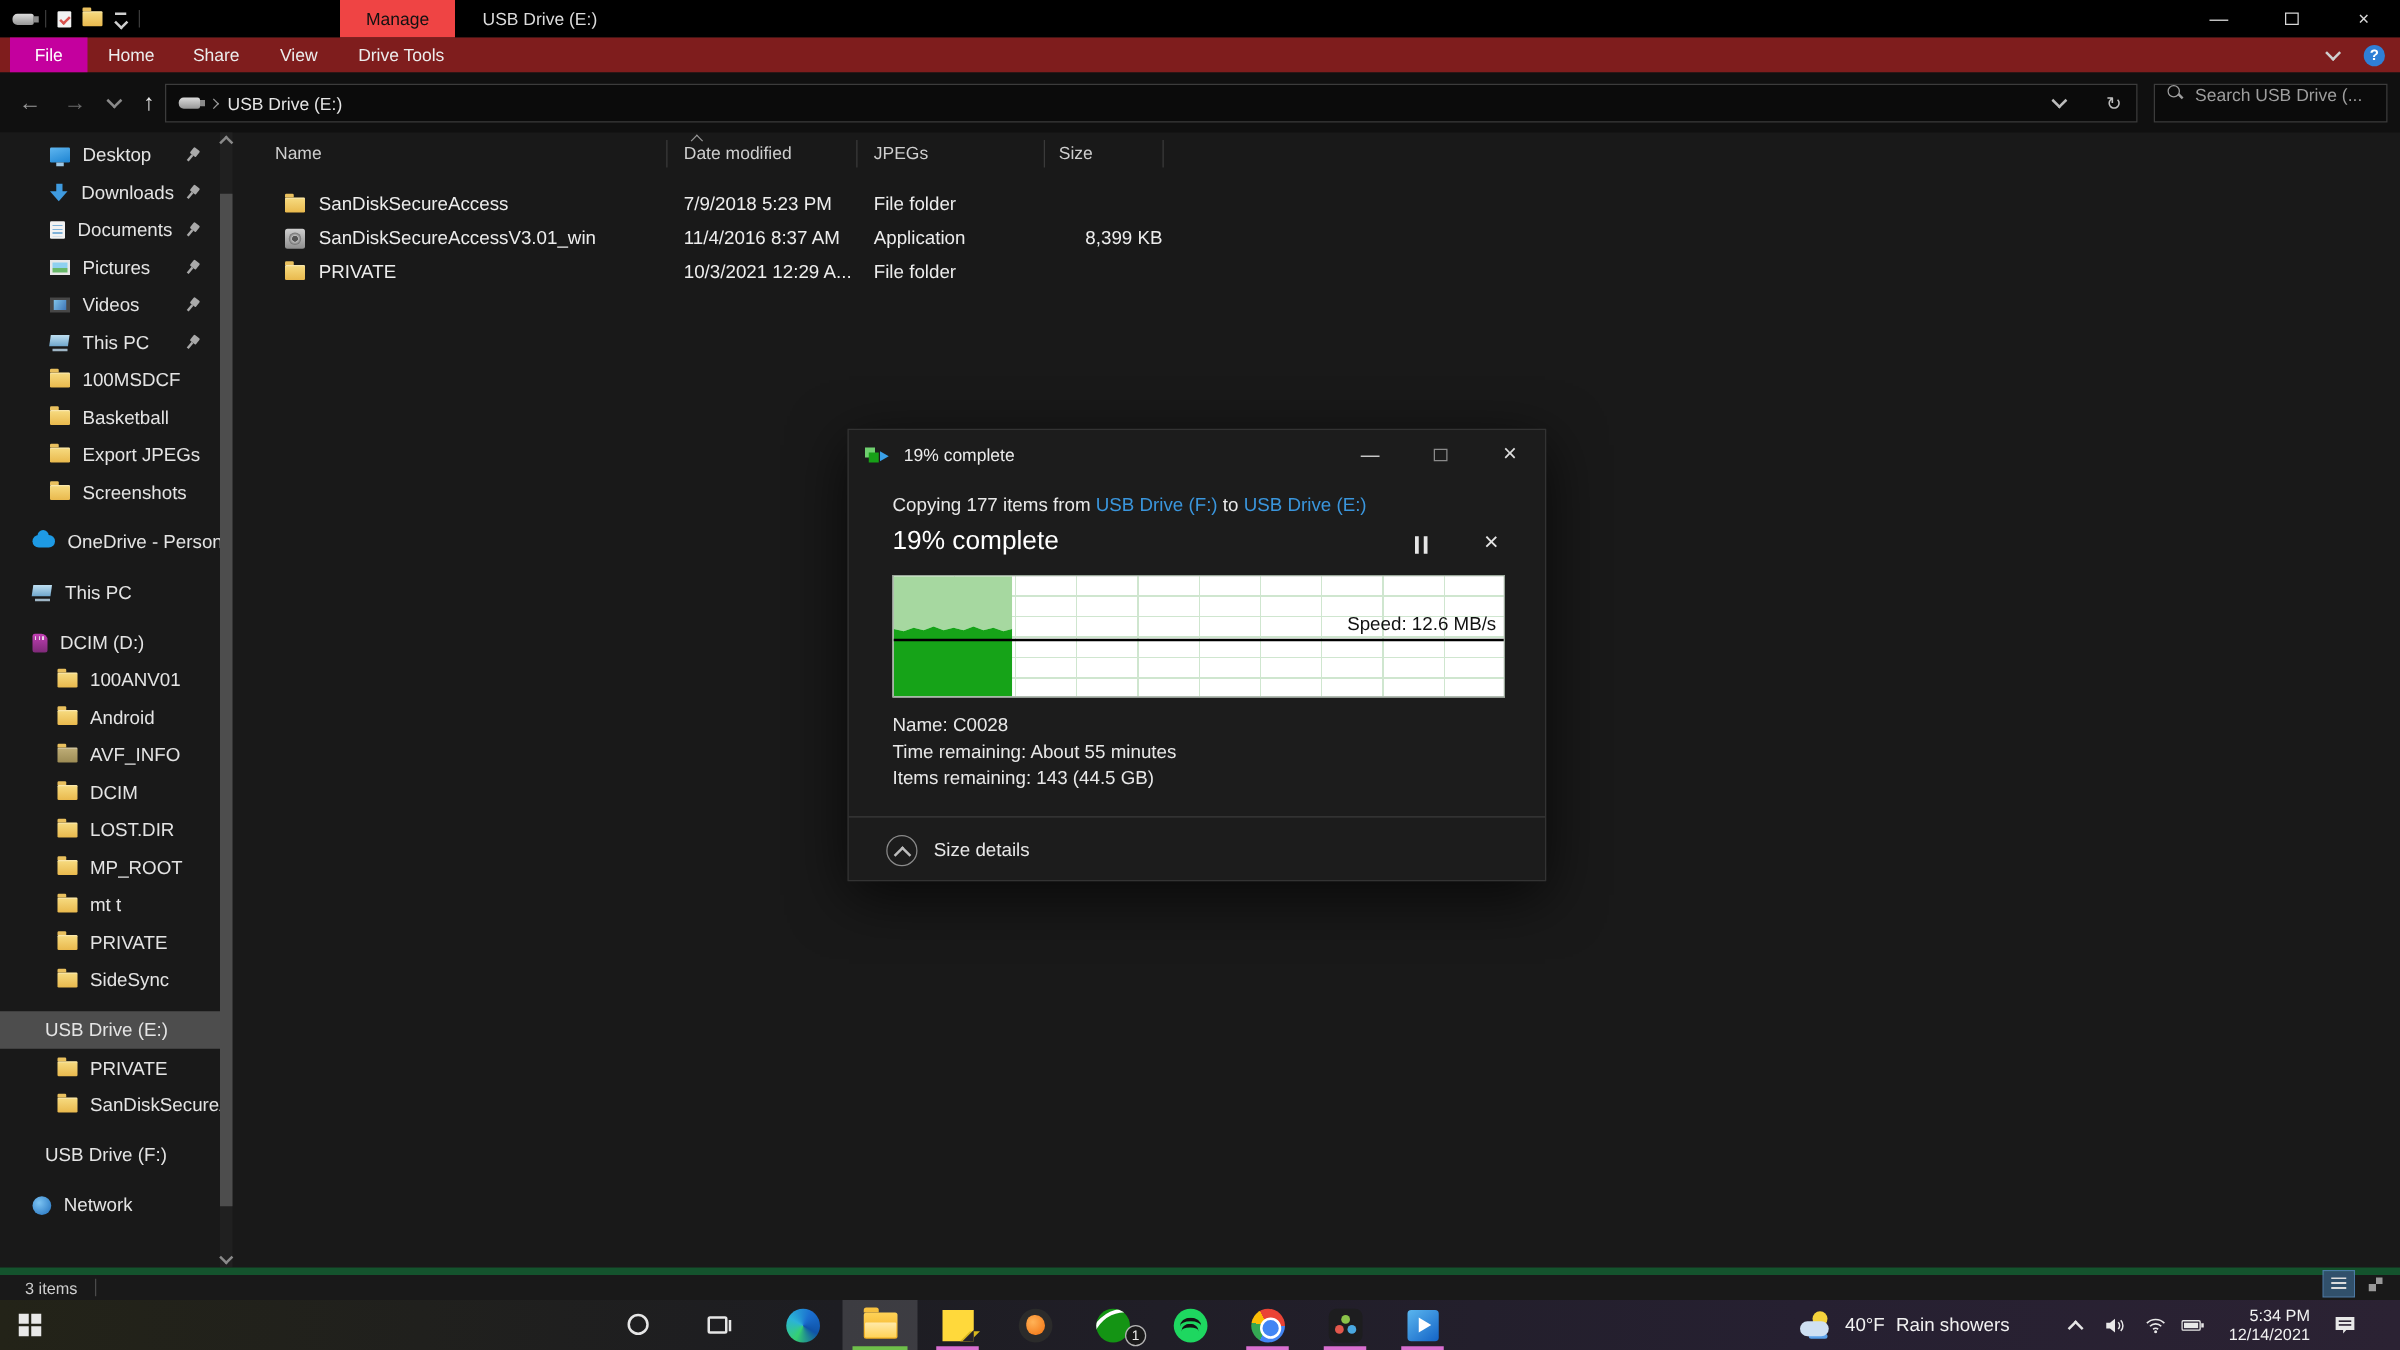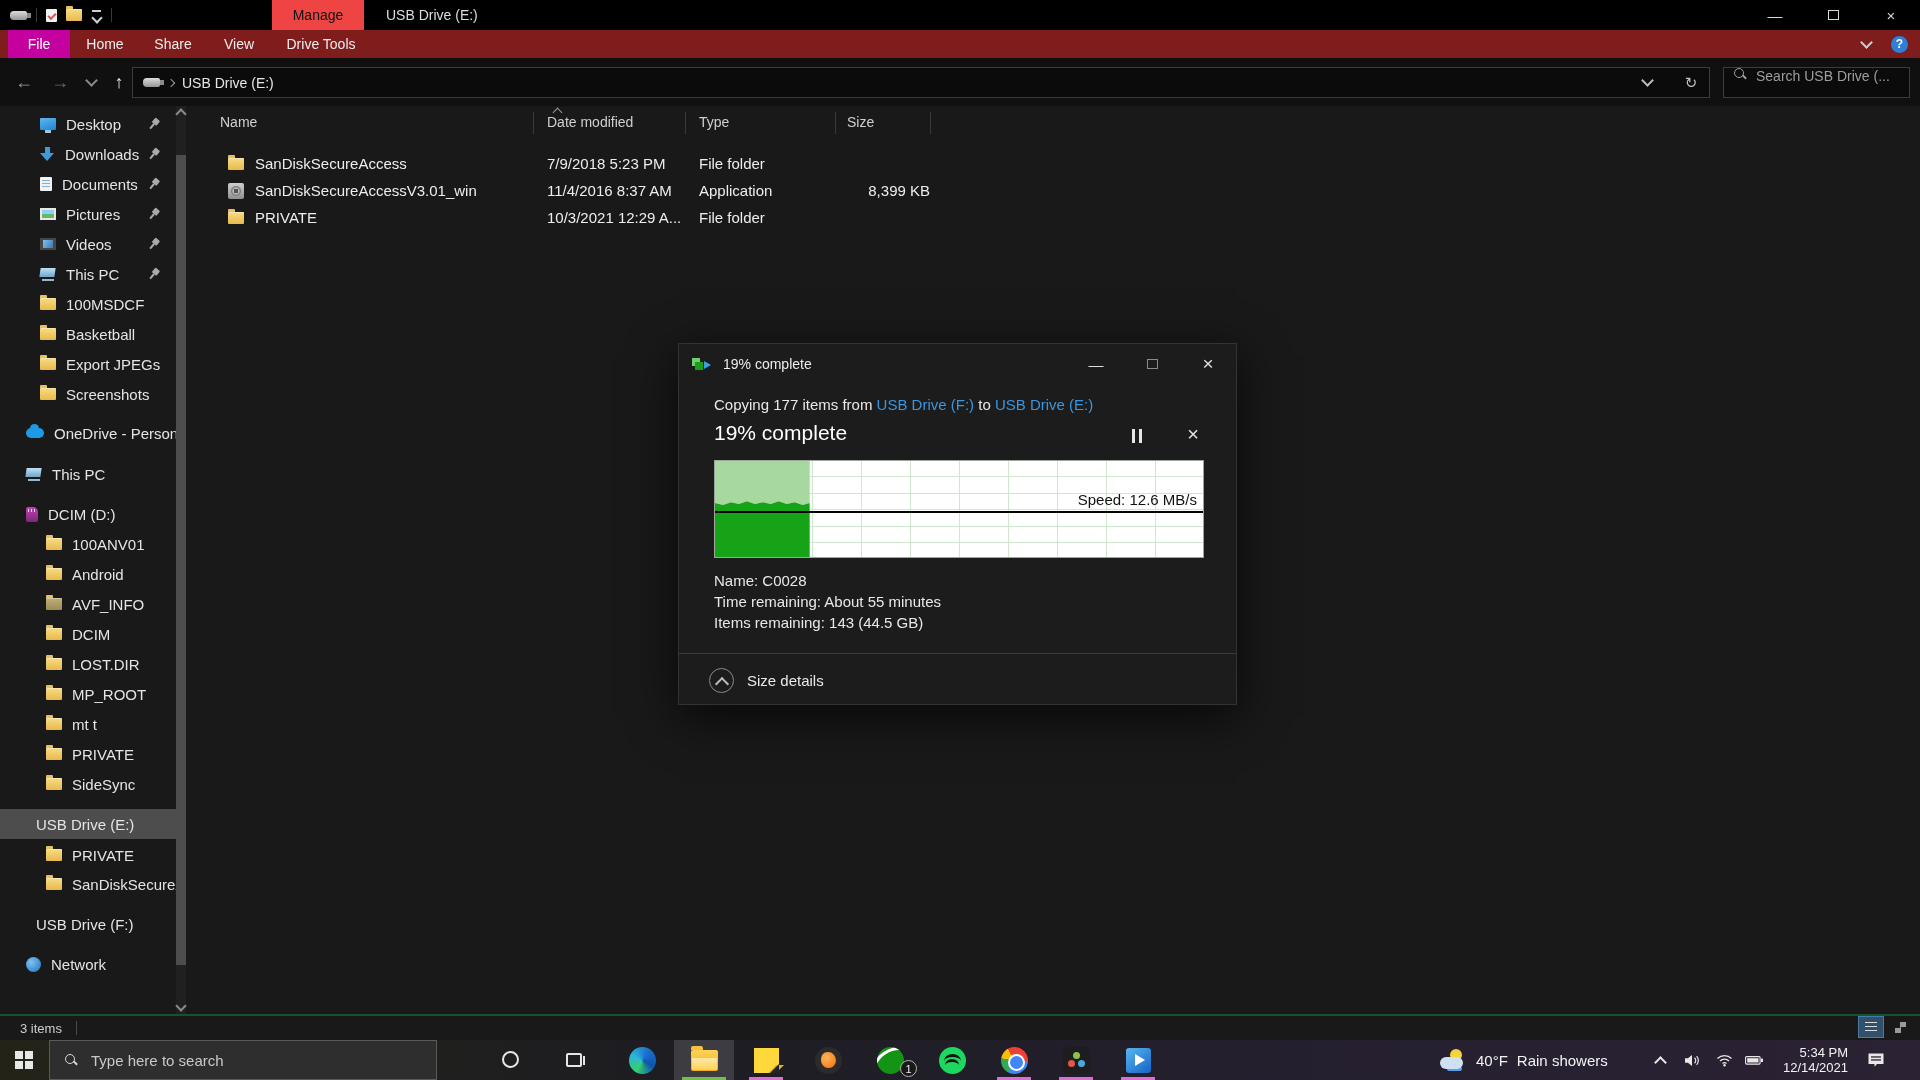--- a/index.html
+++ b/index.html
@@ -122,21 +122,21 @@
   .fill svg{width:100%;height:100%;display:block}
   .speedline{position:absolute;left:0;right:0;top:50px;height:2px;background:#000}
   .speedtext{position:absolute;right:6px;top:30px;font-size:15px;color:#111}
   .dlg-details{position:absolute;left:35px;top:226px;font-size:15px;line-height:21px;color:#e8e8e8}
   .dlg-div{position:absolute;left:0;right:0;top:309px;height:1px;background:#3a3a3a}
   .dlg-fewer{position:absolute;left:30px;top:324px;display:flex;align-items:center;gap:13px;font-size:15px;color:#e8e8e8}
   .circle-chevron{width:25px;height:25px;border:1px solid #8a8a8a;border-radius:50%;position:relative}
   .circle-chevron::after{content:"";position:absolute;left:7px;top:10px;width:8px;height:8px;border-left:2px solid #bdbdbd;border-top:2px solid #bdbdbd;transform:rotate(45deg)}
 
   
-  .statusbar{position:absolute;left:0;right:0;top:1014px;height:26px;background:#191919;border-top:2px solid #14532d;display:flex;align-items:center;padding-left:20px;font-size:13px;color:#cfcfcf;gap:14px}
+  .statusbar{position:absolute;left:0;right:0;top:1014px;height:26px;background:#191919;border-top:6px solid #14532d;display:flex;align-items:center;padding-left:20px;font-size:13px;color:#cfcfcf;gap:14px}
   .vsep{width:1px;height:14px;background:#4a4a4a}
   .viewtoggles{position:absolute;right:8px;top:1017px;display:flex;gap:5px}
   .vt{width:24px;height:20px;display:flex;align-items:center;justify-content:center}
   .vt.sel{background:#31506b;outline:1px solid #4c7aa6}
   .vt-lines{width:12px;height:10px;background:repeating-linear-gradient(#dcdcdc 0 1.5px,transparent 1.5px 4px)}
   .vt-grid{width:11px;height:11px;background:conic-gradient(#9a9a9a 0 25%,transparent 0 50%,#9a9a9a 0 75%,transparent 0)}
 
   
   .taskbar{position:absolute;left:0;right:0;top:1040px;height:40px;background:linear-gradient(90deg,#232318,#1d1d22 35%,#262031 75%,#2b2233)}
   .start{position:absolute;left:0;top:0;width:48px;height:40px;display:flex;align-items:center;justify-content:center}
@@ -366,21 +366,21 @@
       <span class="sb-arrow down"></span>
     </div>
   </div>
 
   <div class="fheader">
     <span class="sortcaret"></span>
     <span class="hcell" style="left:34px">Name</span>
     <span class="hsep" style="left:347px"></span>
     <span class="hcell" style="left:361px">Date modified</span>
     <span class="hsep" style="left:499px"></span>
-    <span class="hcell" style="left:513px">Type</span>
+    <span class="hcell" style="left:513px">JPEGs</span>
     <span class="hsep" style="left:649px"></span>
     <span class="hcell" style="left:661px">Size</span>
     <span class="hsep" style="left:744px"></span>
   </div>
 
   <div class="frow" style="top:150px">
     <span class="c-name">
         <span class="ic ic-folder"></span>
         <span>SanDiskSecureAccess</span>
       </span>
@@ -467,24 +467,20 @@
 
   <div class="taskbar">
     <div class="start">
       <span class="winlogo">
           <span></span>
           <span></span>
           <span></span>
           <span></span>
         </span>
     </div>
-    <div class="tsearch">
-      <span class="mag"></span>
-      <input type="text" placeholder="Type here to search" style="">
-    </div>
     <div class="cortana"></div>
     <div class="taskview"></div>
 
     <div class="tapp" style="left:612px">
         <span class="ai ai-edge"></span>
       </div>
     <div class="tapp active" style="left:674px">
         <span class="ai ai-fe"></span>
         <span class="indicator ind-green"></span>
       </div>

